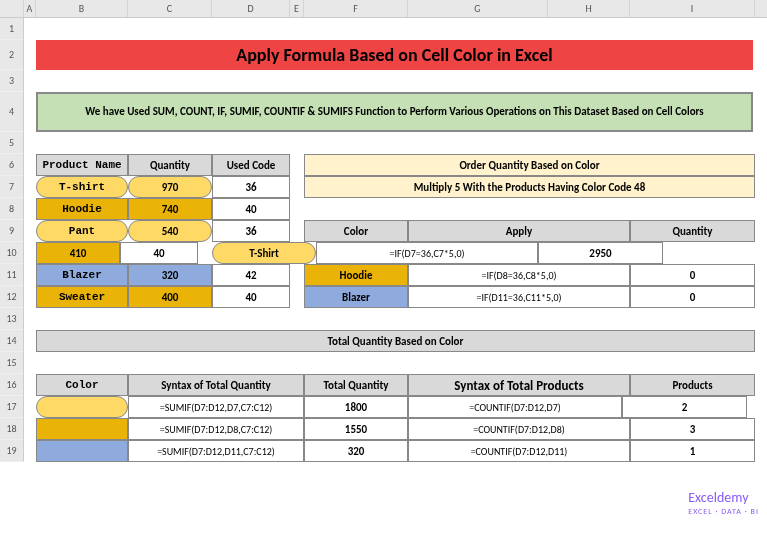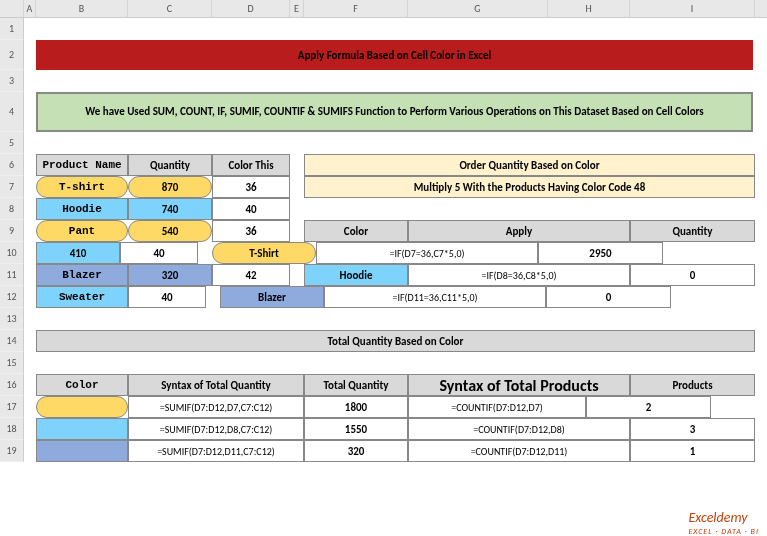--- a/index.html
+++ b/index.html
@@ -15,30 +15,30 @@
 .rownums .r2 { height: 30px; line-height: 30px; }
 .rownums .r4 { height: 40px; line-height: 40px; }
 .grid { position: absolute; left: 24px; top: 18px; right: 0; }
 .cellrow { display: flex; height: 22px; }
 .cellrow.r2 { height: 30px; }
 .cellrow.r4 { height: 40px; }
 .sp-A { width: 12px; } .sp-E { width: 14px; }
 .c-B { width: 92px; font-family: Liberation Mono, monospace; } .c-C { width: 84px; } .c-D { width: 78px; }
 .c-F { width: 104px; } .c-I { width: 125px; }
 .cell { border: 1px solid #888; text-align: center; font-size: 11px; display: flex; align-items: center; justify-content: center; font-weight: bold; }
-.title { width: 717px; font-size: 11px; font-weight: bold; background: #b91c1c; justify-content: center; border: none; }
+.title { width: 717px; font-size: 18px; font-weight: bold; background: #ef4444; justify-content: center; border: none; }
 .greenbox { width: 717px; background: #c5e0b4; border: 2px solid #888; font-size: 11px; padding: 16px 8px; line-height: 1.3; }
 .hdr-gray { background: #d9d9d9; }
 .yellow { background: #ffd966; border-radius: 11px; }
-.orange { background: #7dd3fc; }
+.orange { background: #eab308; }
 .blue { background: #8faadc; }
 .cream { background: #fff2cc; }
 .white { background: #fff; }
 .syntax { font-weight: normal; font-size: 10px; }
-.watermark { position: absolute; right: 8px; bottom: 0; font-size: 14px; color: #c2410c; font-style: italic; }
+.watermark { position: absolute; right: 8px; bottom: 20px; font-size: 14px; color: #8b5cf6; }
 .watermark .sub { font-size: 8px; letter-spacing: 1px; display: block; }
 </style>
 </head>
 <body>
 
 <div class="sheet">
   <div class="colheads">
     <div class="ch-rownum"></div>
     <div class="ch-A">A</div>
     <div class="ch-B">B</div>
@@ -83,29 +83,29 @@
     <div class="cellrow r4">
       <div class="sp-A"></div>
       <div class="cell greenbox">We have Used SUM, COUNT, IF, SUMIF, COUNTIF &amp; SUMIFS Function to Perform Various Operations on This Dataset Based on Cell Colors</div>
     </div>
     <div class="cellrow"></div>
 
     <div class="cellrow">
       <div class="sp-A"></div>
       <div class="cell c-B hdr-gray">Product Name</div>
       <div class="cell c-C hdr-gray">Quantity</div>
-      <div class="cell c-D hdr-gray">Color This</div>
+      <div class="cell c-D hdr-gray">Used Code</div>
       <div class="sp-E"></div>
       <div class="cell cream" style="width:451px">Order Quantity Based on Color</div>
     </div>
 
     <div class="cellrow">
       <div class="sp-A"></div>
       <div class="cell c-B yellow">T-shirt</div>
-      <div class="cell c-C yellow">870</div>
+      <div class="cell c-C yellow">970</div>
       <div class="cell c-D white">36</div>
       <div class="sp-E"></div>
       <div class="cell cream" style="width:451px">Multiply 5 With the Products Having Color Code 48</div>
     </div>
 
     <div class="cellrow">
       <div class="sp-A"></div>
       <div class="cell c-B orange">Hoodie</div>
       <div class="cell c-C orange">740</div>
       <div class="cell c-D white">40</div>
@@ -139,20 +139,21 @@
       <div class="cell c-D white">42</div>
       <div class="sp-E"></div>
       <div class="cell c-F orange">Hoodie</div>
       <div class="cell white syntax" style="width:222px">=IF(D8=36,C8*5,0)</div>
       <div class="cell c-I white">0</div>
     </div>
 
     <div class="cellrow">
       <div class="sp-A"></div>
       <div class="cell c-B orange">Sweater</div>
+      <div class="cell c-C orange">400</div>
       <div class="cell c-D white">40</div>
       <div class="sp-E"></div>
       <div class="cell c-F blue">Blazer</div>
       <div class="cell white syntax" style="width:222px">=IF(D11=36,C11*5,0)</div>
       <div class="cell c-I white">0</div>
     </div>
 
     <div class="cellrow"></div>
 
     <div class="cellrow">
@@ -160,30 +161,30 @@
       <div class="cell hdr-gray" style="width:719px">Total Quantity Based on Color</div>
     </div>
 
     <div class="cellrow"></div>
 
     <div class="cellrow">
       <div class="sp-A"></div>
       <div class="cell c-B hdr-gray">Color</div>
       <div class="cell hdr-gray" style="width:176px">Syntax of Total Quantity</div>
       <div class="cell c-F hdr-gray">Total Quantity</div>
-      <div class="cell hdr-gray" style="width:222px;font-size:16px">Syntax of Total Products</div>
+      <div class="cell hdr-gray" style="width:222px;font-size:13px">Syntax of Total Products</div>
       <div class="cell c-I hdr-gray">Products</div>
     </div>
 
     <div class="cellrow">
       <div class="sp-A"></div>
       <div class="cell c-B yellow"></div>
       <div class="cell white syntax" style="width:176px">=SUMIF(D7:D12,D7,C7:C12)</div>
       <div class="cell c-F white">1800</div>
-      <div class="cell white syntax" style="width:178px">=COUNTIF(D7:D12,D7)</div>
+      <div class="cell white syntax" style="width:214px">=COUNTIF(D7:D12,D7)</div>
       <div class="cell c-I white">2</div>
     </div>
 
     <div class="cellrow">
       <div class="sp-A"></div>
       <div class="cell c-B orange"></div>
       <div class="cell white syntax" style="width:176px">=SUMIF(D7:D12,D8,C7:C12)</div>
       <div class="cell c-F white">1550</div>
       <div class="cell white syntax" style="width:222px">=COUNTIF(D7:D12,D8)</div>
       <div class="cell c-I white">3</div>

